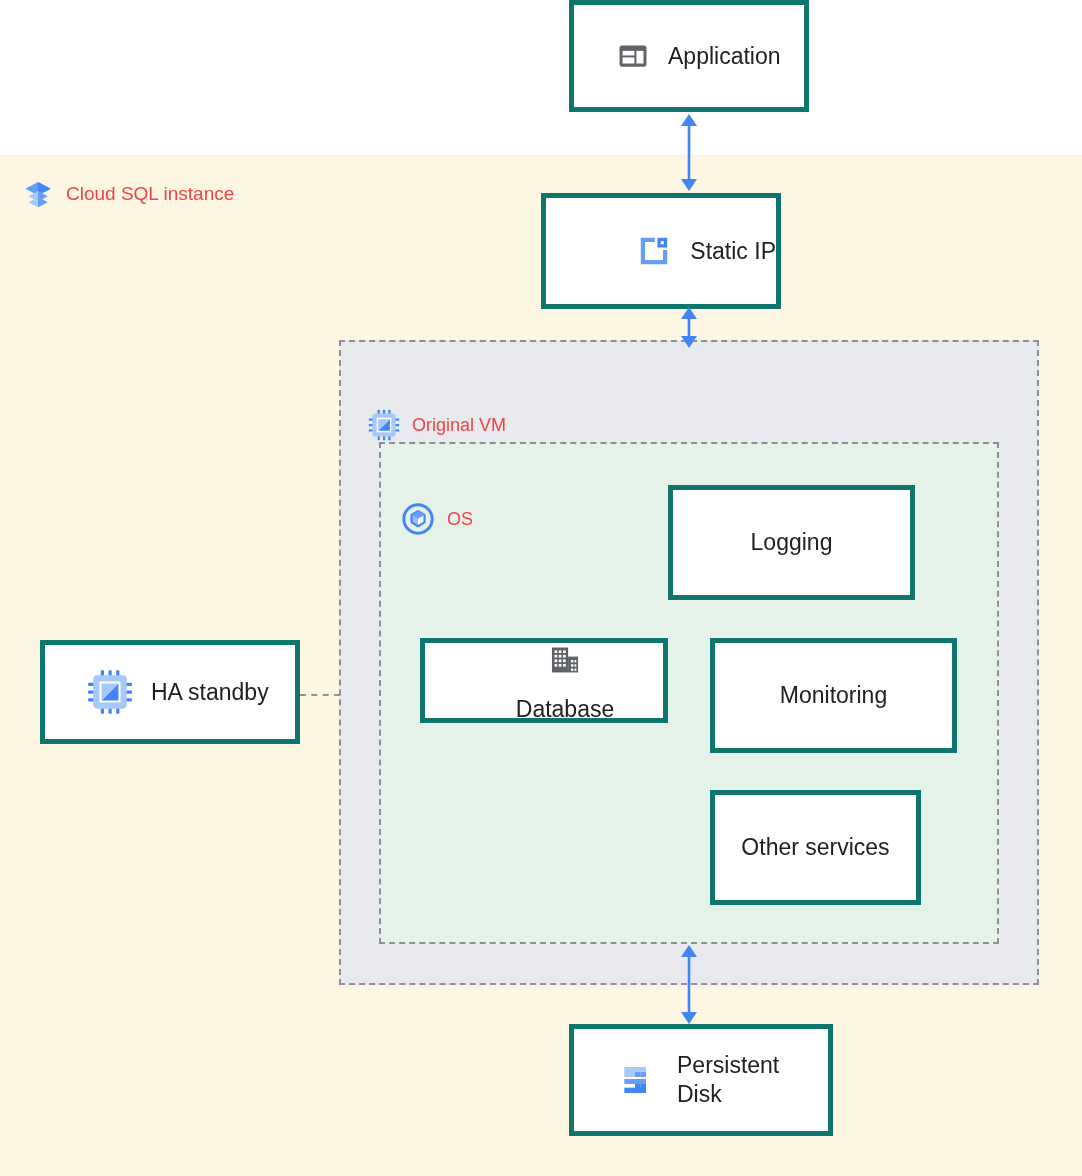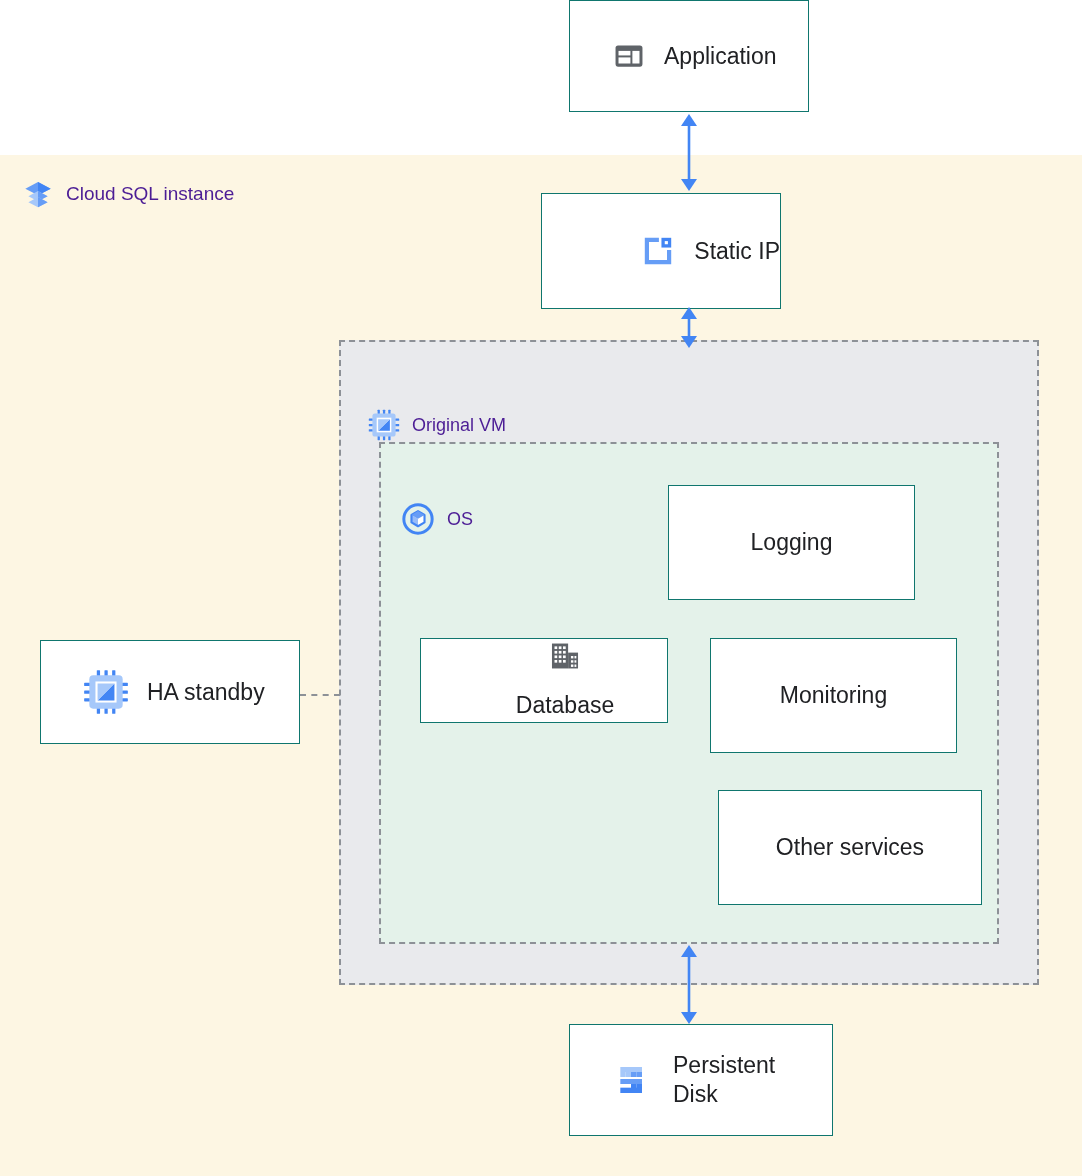--- a/index.html
+++ b/index.html
@@ -29,21 +29,21 @@
     background: #fdf6e3;
   }
   .region-label {
     position: absolute;
     display: flex;
     align-items: center;
     gap: 12px;
   }
   .region-label .rl-text {
     font-size: 19px;
-    color: #4c1d95;
+    color: #ef4444;
     white-space: nowrap;
   }
   #cloudsql-label { left: 22px; top: 178px; }
 
   
   .container-vm {
     position: absolute;
     left: 339px;
     top: 340px;
     width: 700px;
@@ -66,40 +66,40 @@
     border: 2px dashed #8d9197;
     box-sizing: border-box;
   }
   #os-label { left: 401px; top: 470px; margin-top: 32px; }
   #os-label .rl-text { font-size: 18px; }
 
   
   .node {
     position: absolute;
     background: #ffffff;
-    border: 1px solid #0f766e;
+    border: 5px solid #0f766e;
     box-sizing: border-box;
     display: flex;
     align-items: center;
     justify-content: center;
     gap: 18px;
   }
   .node .node-text {
     font-size: 23px;
     color: #202124;
     line-height: 1.25;
     white-space: pre-line;
   }
   .node.with-icon { justify-content: flex-start; padding-left: 42px; }
 
   #node-application   { left: 569px; top: 0px;    width: 240px; height: 112px; }
   #node-staticip      { left: 541px; top: 193px;  width: 240px; height: 116px; justify-content: flex-end; }
   #node-logging       { left: 668px; top: 485px;  width: 247px; height: 115px; }
   #node-monitoring    { left: 710px; top: 638px;  width: 247px; height: 115px; }
-  #node-other         { left: 710px; top: 790px;  width: 264px; height: 115px; margin-left: 8px; }
+  #node-other         { left: 710px; top: 790px;  width: 211px; height: 115px; }
   #node-database      { left: 420px; top: 638px;  width: 248px; height: 85px; flex-direction: column; }
   #node-hastandby     { left: 40px;  top: 640px;  width: 260px; height: 104px; }
   #node-persistentdisk{ left: 569px; top: 1024px; width: 264px; height: 112px; }
 
   #node-application .node-text,
   #node-staticip .node-text,
   #node-database .node-text,
   #node-hastandby .node-text,
   #node-persistentdisk .node-text { font-size: 23px; }
 

